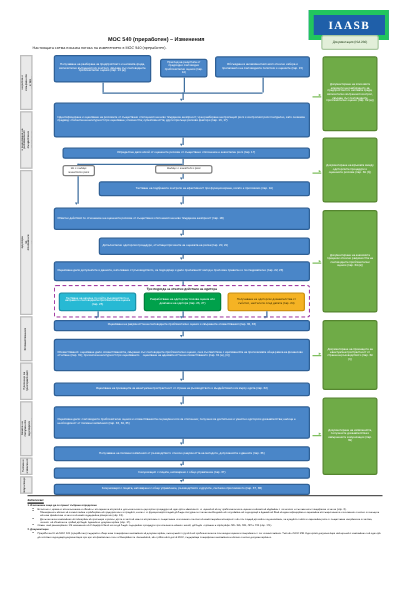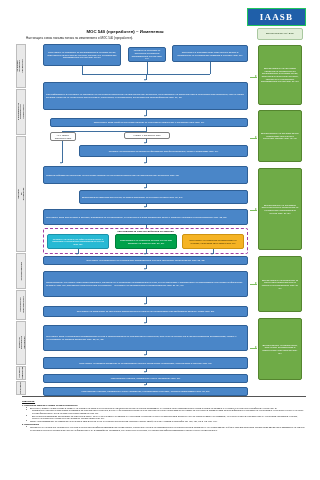--- a/index.html
+++ b/index.html
@@ -6,21 +6,21 @@
   body{
     width:311px;height:480px;background:#ffffff;
     font-family:"Liberation Sans",sans-serif;
     color:#1a1a1a;overflow:hidden;position:relative;
   }
   .page{position:relative;width:311px;height:480px;}
 
   
   .logo{
     position:absolute;left:247px;top:8px;width:57px;height:16px;
-    background:#1f5fa9;border:1px solid #22c55e;
+    background:#1f5fa9;border:4px solid #22c55e;
     display:flex;align-items:center;justify-content:center;
   }
   .logo span{
     font-family:"Liberation Serif",serif;color:#ffffff;
     font-size:9px;letter-spacing:1.2px;font-weight:700;line-height:1;
   }
   .title{
     position:absolute;left:0;top:30px;width:250px;text-align:center;
     font-size:4.4px;font-weight:700;color:#111;line-height:1.1;
   }

